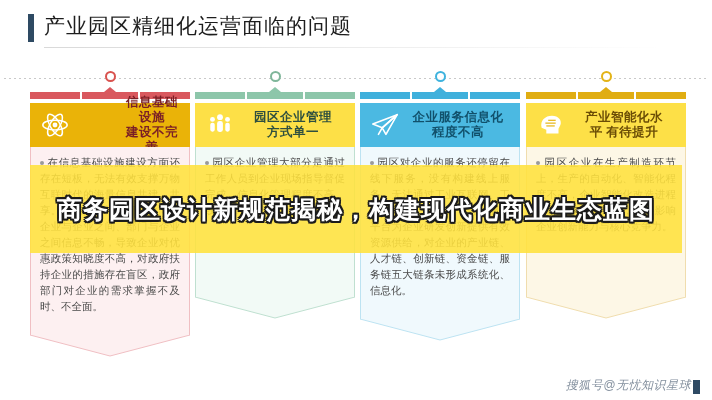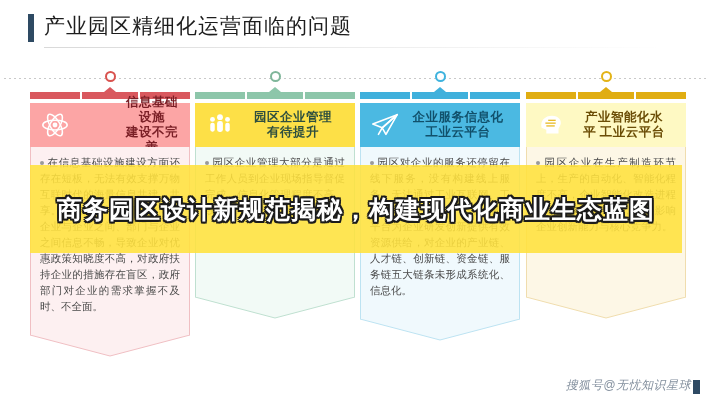--- a/index.html
+++ b/index.html
@@ -94,21 +94,21 @@
   <div class="tl-dot" id="d3" style="left: 601px; border-color: rgb(227, 179, 23);"></div>
 
   <div class="col c1">
     <div class="ribbon">
       <span class="seg" id="r0a" style="background: rgb(217, 88, 94);"></span>
         <span class="seg seg-mid" id="r0b" style="background: rgb(217, 88, 94);"></span>
         <span class="seg" id="r0c" style="background: rgb(217, 88, 94);"></span>
       <i class="tri" id="t0" style="border-bottom: 5px solid rgb(217, 88, 94);"></i>
     </div>
     <div class="card">
-      <div class="card-head" id="h0" style="background: #fca5a5; color: rgb(122, 31, 38); gap: 48px;">
+      <div class="card-head" id="h0" style="background: #eab308; color: rgb(122, 31, 38); gap: 48px;">
         <span class="ico">
           <svg width="30" height="30" viewBox="0 0 32 32">
             <g fill="none" stroke="#ffffff" stroke-width="1.6">
               <ellipse cx="16" cy="16" rx="13" ry="5.2"></ellipse>
               <ellipse cx="16" cy="16" rx="13" ry="5.2" transform="rotate(60 16 16)"></ellipse>
               <ellipse cx="16" cy="16" rx="13" ry="5.2" transform="rotate(120 16 16)"></ellipse>
             </g>
             <circle cx="16" cy="16" r="2.6" fill="#ffffff"></circle>
           </svg>
         </span>
@@ -143,21 +143,21 @@
             <circle cx="8" cy="10" r="2.6"></circle>
               <rect x="5.6" y="13.6" width="4.8" height="9.5" rx="2.2"></rect>
             <circle cx="16" cy="7.6" r="3.1"></circle>
               <rect x="12.9" y="11.8" width="6.2" height="11.6" rx="2.6"></rect>
             <circle cx="24" cy="10" r="2.6"></circle>
               <rect x="21.6" y="13.6" width="4.8" height="9.5" rx="2.2"></rect>
           </svg>
         </span>
         <span class="htxt">
           <span>园区企业管理</span><br>
-          <span>有待提升</span>
+          <span>方式单一</span>
         </span>
       </div>
       <div class="card-body" id="b1" style="background: rgb(242, 250, 246); border-color: rgb(191, 224, 208);">
         <span class="bullet"></span><span>园区企业管理大部分是通过工作人员到企业现场指导督促完成，信息化管理程度不高，线上管理和服务能力不足。</span>
       </div>
       <div class="card-foot">
         <svg width="160" height="22" viewBox="0 0 160 22" preserveAspectRatio="none">
           <polygon id="f1" points="0,0 160,0 160,0 80,21 0,0" fill="#f2faf6"></polygon>
           <polyline id="fo1" points="0,0 0,0 80,21 160,0 160,0" fill="none" stroke-width="1" stroke="#bfe0d0"></polyline>
         </svg>
@@ -176,21 +176,21 @@
       <div class="card-head" id="h2" style="background: rgb(75, 185, 226); color: rgb(17, 80, 107);">
         <span class="ico">
           <svg width="30" height="30" viewBox="0 0 32 32">
             <polygon points="3,15 29,5 13,19" fill="none" stroke="#ffffff" stroke-width="1.7" stroke-linejoin="round"></polygon>
             <polygon points="13,19 29,5 17,26" fill="none" stroke="#ffffff" stroke-width="1.7" stroke-linejoin="round"></polygon>
             <line x1="13" y1="19" x2="9" y2="26" stroke="#ffffff" stroke-width="1.7" stroke-linecap="round"></line>
           </svg>
         </span>
         <span class="htxt">
           <span>企业服务信息化</span><br>
-          <span>工业云平台</span>
+          <span>程度不高</span>
         </span>
       </div>
       <div class="card-body" id="b2" style="background: rgb(240, 249, 253); border-color: rgb(189, 227, 242);">
         <span class="bullet"></span><span>园区对企业的服务还停留在线下服务，没有构建线上服务，无法通过工业互联网、工业云平台、大数据平台等服务平台为企业研发创新提供有效资源供给，对企业的产业链、人才链、创新链、资金链、服务链五大链条未形成系统化、信息化。</span>
       </div>
       <div class="card-foot">
         <svg width="160" height="22" viewBox="0 0 160 22" preserveAspectRatio="none">
           <polygon id="f2" points="0,0 160,0 160,0 80,21 0,0" fill="#f0f9fd"></polygon>
           <polyline id="fo2" points="0,0 0,0 80,21 160,0 160,0" fill="none" stroke-width="1" stroke="#bde3f2"></polyline>
         </svg>
@@ -199,34 +199,34 @@
   </div>
 
   <div class="col c4">
     <div class="ribbon">
       <span class="seg" id="r3a" style="background: rgb(224, 173, 18);"></span>
         <span class="seg seg-mid" id="r3b" style="background: rgb(224, 173, 18);"></span>
         <span class="seg" id="r3c" style="background: rgb(224, 173, 18);"></span>
       <i class="tri" id="t3" style="border-bottom: 5px solid rgb(224, 173, 18);"></i>
     </div>
     <div class="card">
-      <div class="card-head" id="h3" style="background: #fef9c3; color: rgb(107, 77, 6);">
+      <div class="card-head" id="h3" style="background: #fde047; color: rgb(107, 77, 6);">
         <span class="ico">
           <svg width="30" height="30" viewBox="0 0 32 32">
             <path d="M6 19 C4 11 10 6 17 6 C24 6 28 11 26 16 L24 20 L24 25 L11 25 L11 21 Z" fill="#ffffff"></path>
             <g stroke="#e7b617" stroke-width="1.3" fill="none">
               <path d="M10 14 H21"></path>
                 <path d="M11 17 H20"></path>
                 <path d="M13 11 H21"></path>
             </g>
           </svg>
         </span>
         <span class="htxt">
           <span>产业智能化水</span><br>
-          <span>平 工业云平台</span>
+          <span>平 有待提升</span>
         </span>
       </div>
       <div class="card-body" id="b3" style="background: rgb(253, 247, 230); border-color: rgb(240, 221, 174);">
         <span class="bullet"></span><span>园区企业在生产制造环节上，生产的自动化、智能化程度不高，企业智能化改造进程受制于多方面因素，直接影响企业创新能力与核心竞争力。</span>
       </div>
       <div class="card-foot">
         <svg width="160" height="22" viewBox="0 0 160 22" preserveAspectRatio="none">
           <polygon id="f3" points="0,0 160,0 160,0 80,21 0,0" fill="#fdf7e6"></polygon>
           <polyline id="fo3" points="0,0 0,0 80,21 160,0 160,0" fill="none" stroke-width="1" stroke="#f0ddae"></polyline>
         </svg>

